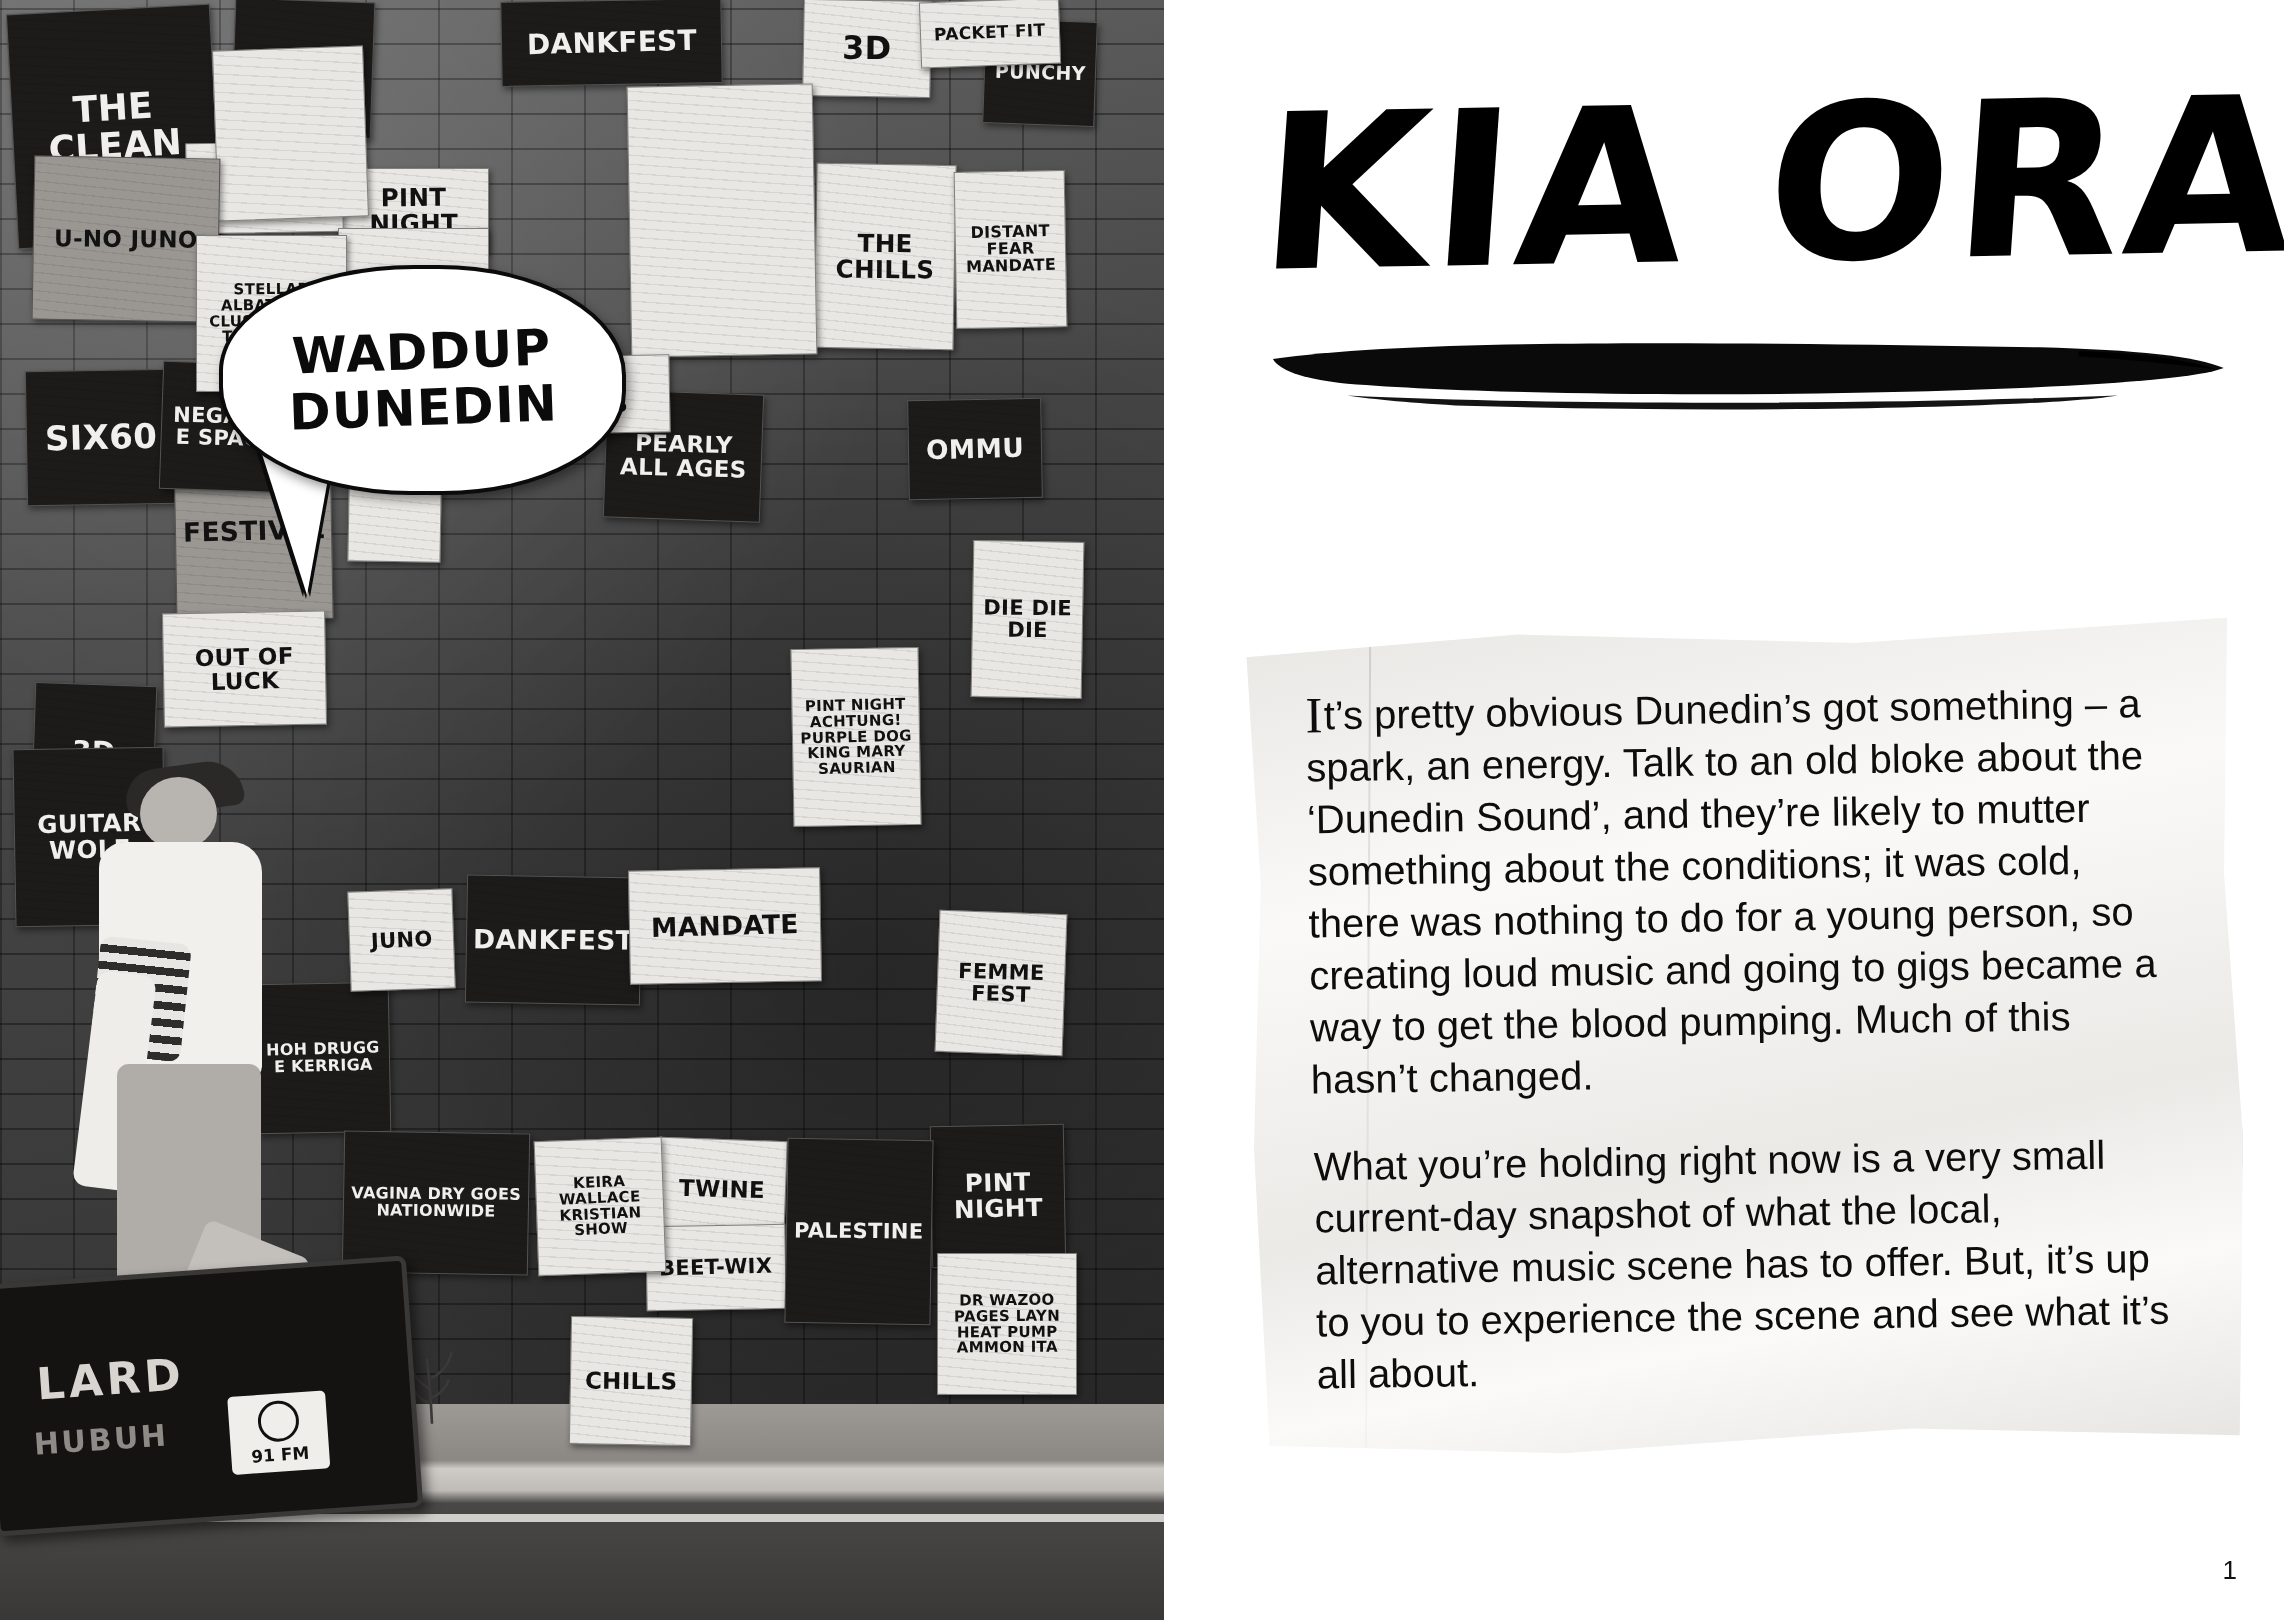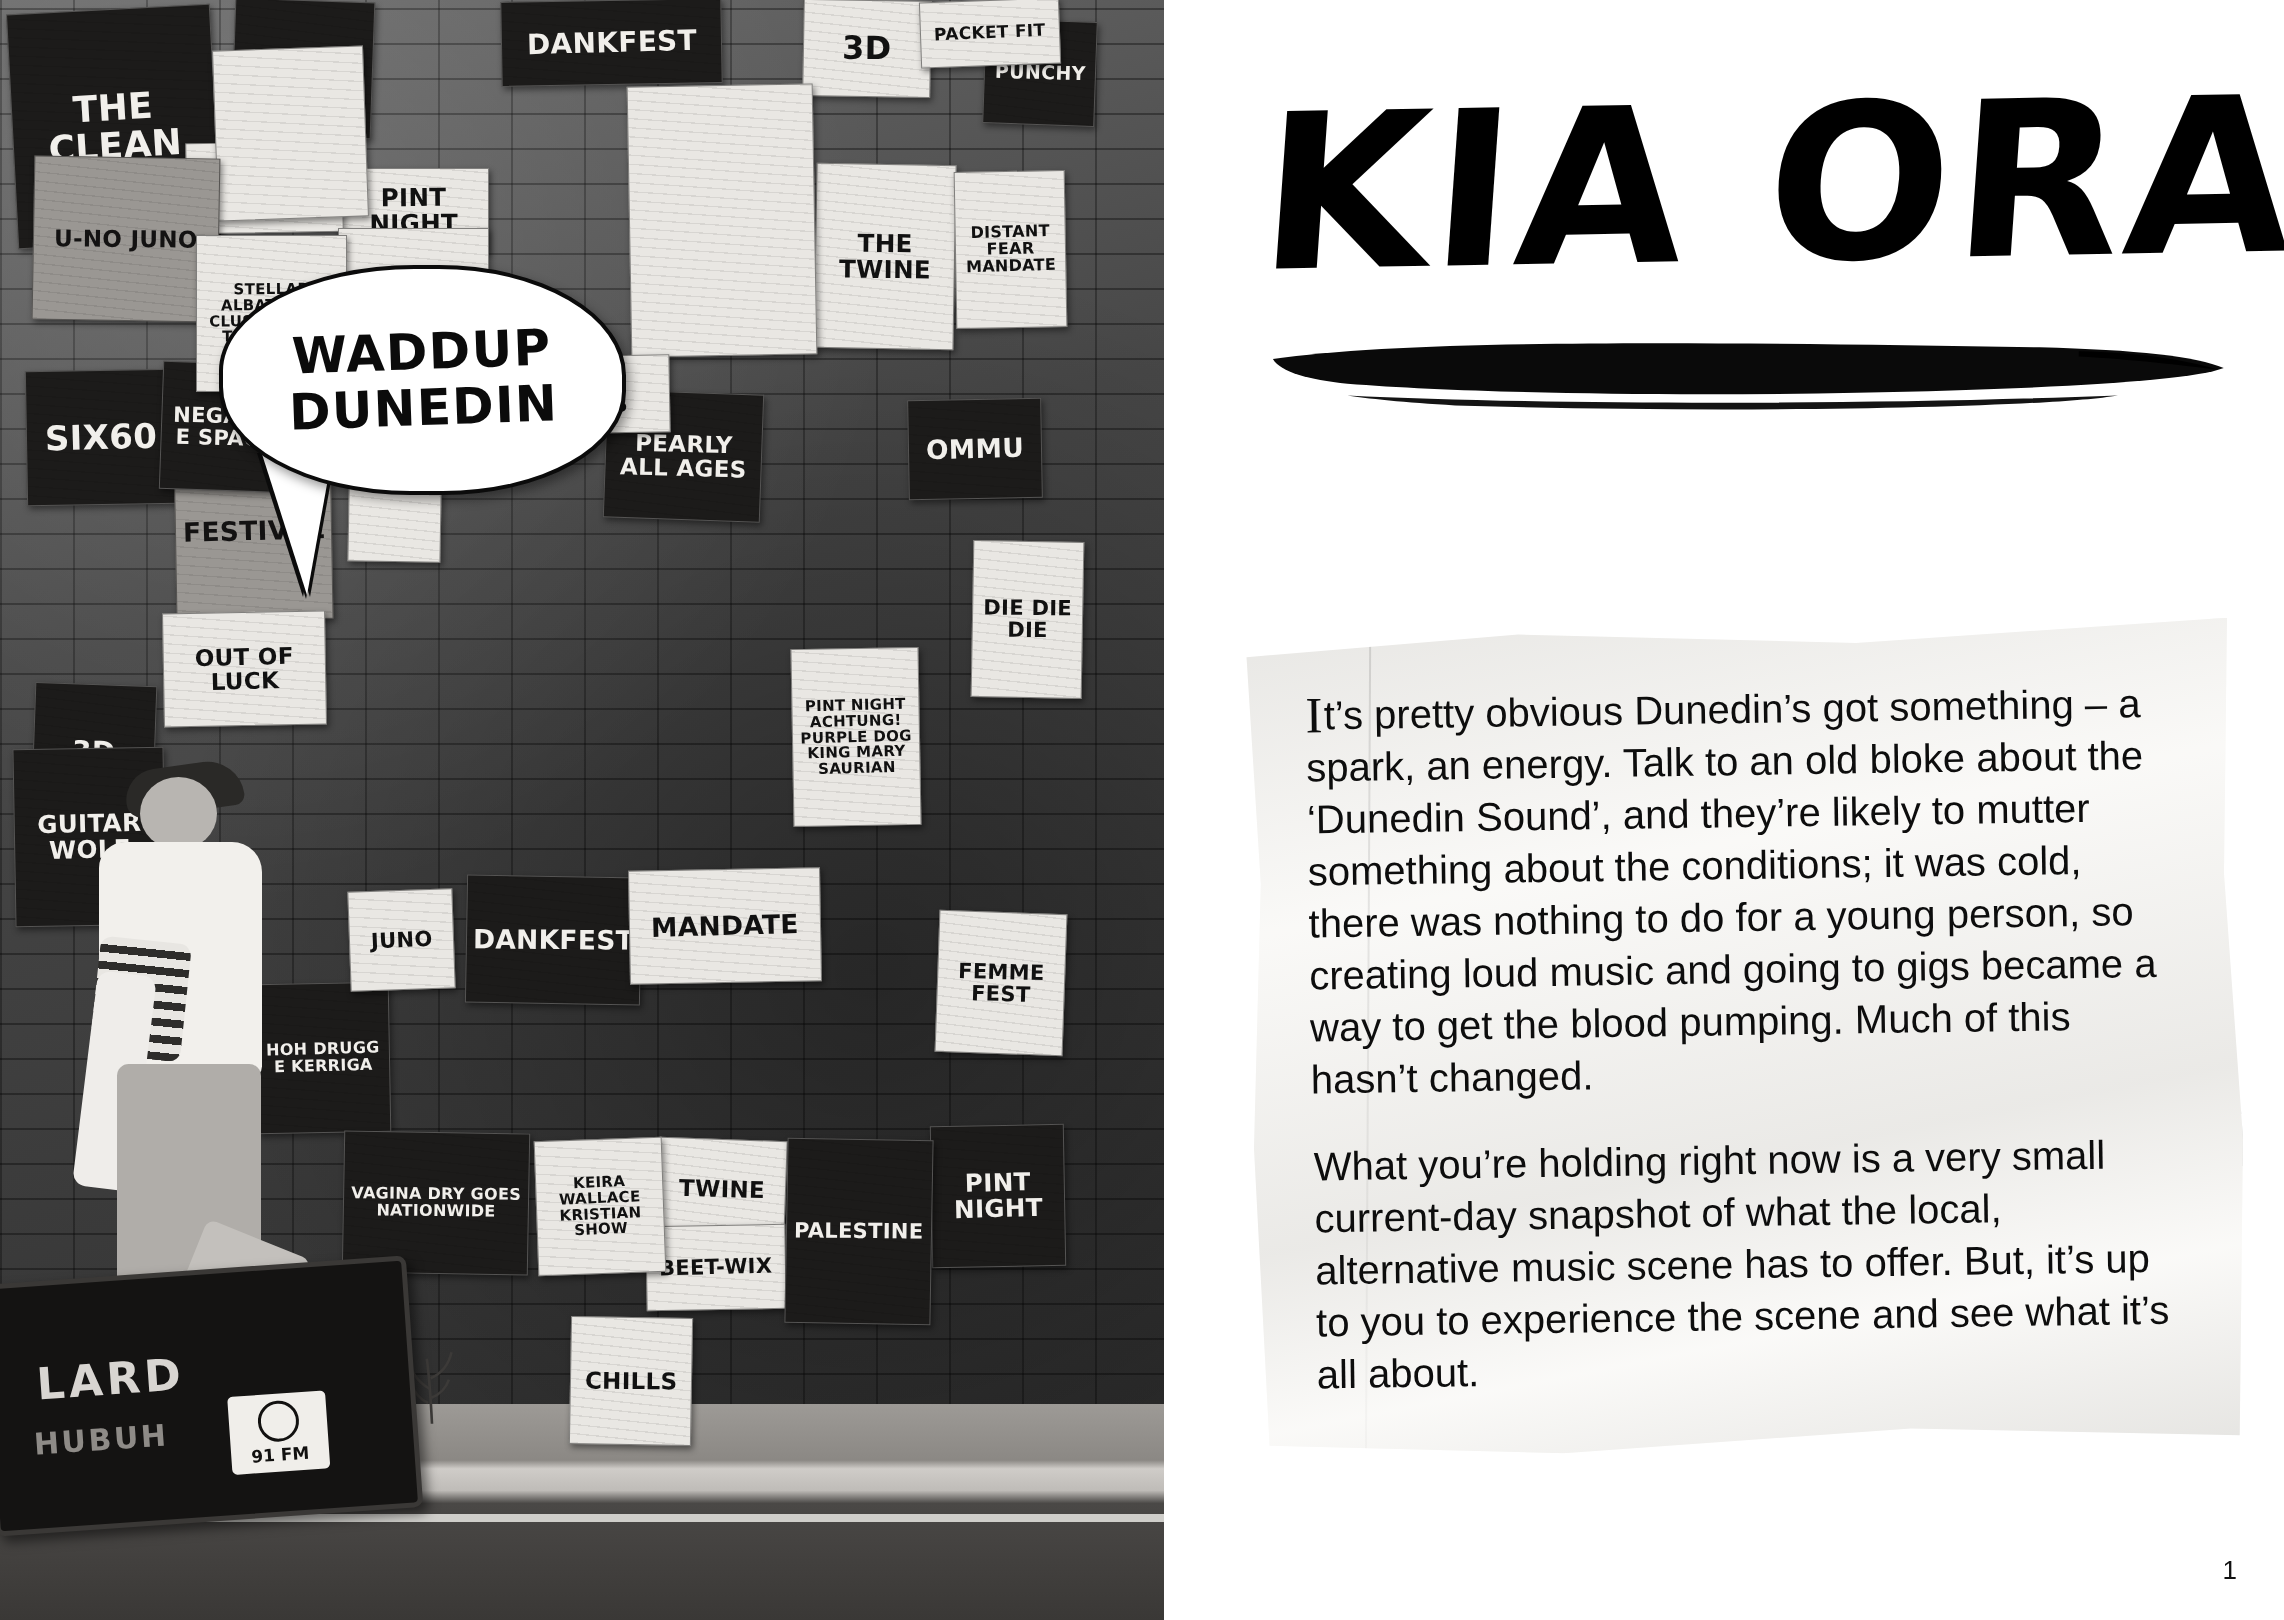--- a/index.html
+++ b/index.html
@@ -287,21 +287,21 @@
         <div class="poster" style="left: 338px; top: 168px; width: 151px; height: 85px; transform: rotate(0deg); font-size: 24.6px; z-index: 1;">
           <span class="ptxt">PINT NIGHT</span>
         </div>
         <div class="poster" style="left: 338px; top: 228px; width: 151px; height: 171px; transform: rotate(0deg); font-size: 14px; z-index: 2;">
           <span class="ptxt">FUBAR SAURIAN AUDIO VISUAL DROP KICKS PAGES LAYN</span>
         </div>
         <div class="poster" style="left: 196px; top: 235px; width: 151px; height: 157px; transform: rotate(0deg); font-size: 15px; z-index: 3;">
           <span class="ptxt">STELLAR ALBATROSS CLUSTERFUNK THE HYPOC</span>
         </div>
         <div class="poster" style="left: 815px; top: 164px; width: 140px; height: 185px; transform: rotate(1deg); font-size: 24.6px; z-index: 1;">
-          <span class="ptxt">THE TWINE</span>
+          <span class="ptxt">THE CHILLS</span>
         </div>
         <div class="poster" style="left: 955px; top: 171px; width: 111px; height: 157px; transform: rotate(-1deg); font-size: 16px; z-index: 2;">
           <span class="ptxt">DISTANT FEAR MANDATE</span>
         </div>
         <div class="poster" style="left: 629px; top: 85px; width: 186px; height: 271px; transform: rotate(-1deg); font-size: 19px; z-index: 3;">
           <span class="ptxt"></span>
         </div>
         <div class="poster dark" style="left: 25.6px; top: 370px; width: 151px; height: 135px; transform: rotate(-1deg); font-size: 34px; z-index: 1;">
           <span class="ptxt">SIX60</span>
         </div>
@@ -369,20 +369,23 @@
           <span class="ptxt">TWINE</span>
         </div>
         <div class="poster" style="left: 646px; top: 1225px; width: 140px; height: 85px; transform: rotate(-1deg); font-size: 21px; z-index: 2;">
           <span class="ptxt">BEET-WIX</span>
         </div>
         <div class="poster dark" style="left: 786px; top: 1139px; width: 146px; height: 185px; transform: rotate(1deg); font-size: 21px; z-index: 3;">
           <span class="ptxt">PALESTINE</span>
         </div>
         <div class="poster dark" style="left: 931px; top: 1125px; width: 134px; height: 142px; transform: rotate(-1deg); font-size: 24.6px; z-index: 1;">
           <span class="ptxt">PINT NIGHT</span>
+        </div>
+        <div class="poster" style="left: 937px; top: 1253px; width: 140px; height: 142px; transform: rotate(0deg); font-size: 15px; z-index: 2;">
+          <span class="ptxt">DR WAZOO PAGES LAYN HEAT PUMP AMMON ITA</span>
         </div>
         <div class="poster" style="left: 570px; top: 1317px; width: 122px; height: 128px; transform: rotate(1deg); font-size: 23px; z-index: 3;">
           <span class="ptxt">CHILLS</span>
         </div>
       </div>
 
     <div class="bubble-tail"></div>
     <div class="bubble">
       <div class="bubble-text">
         <span>WADDUP</span><br>

